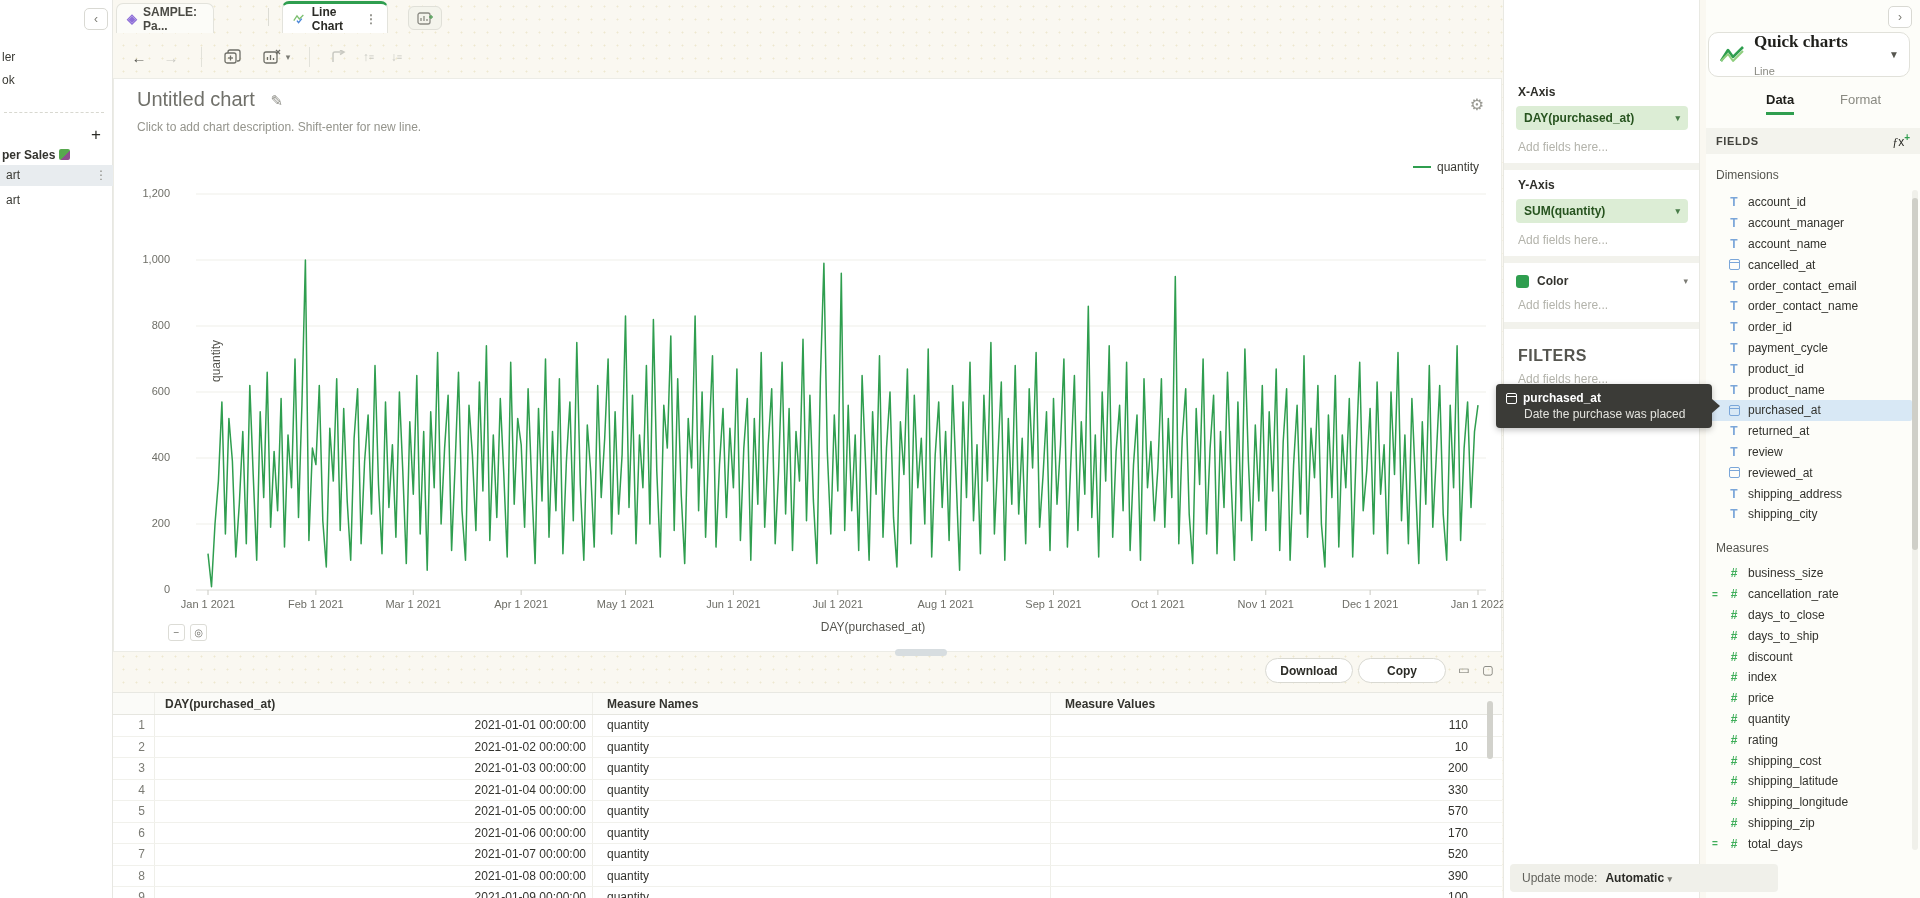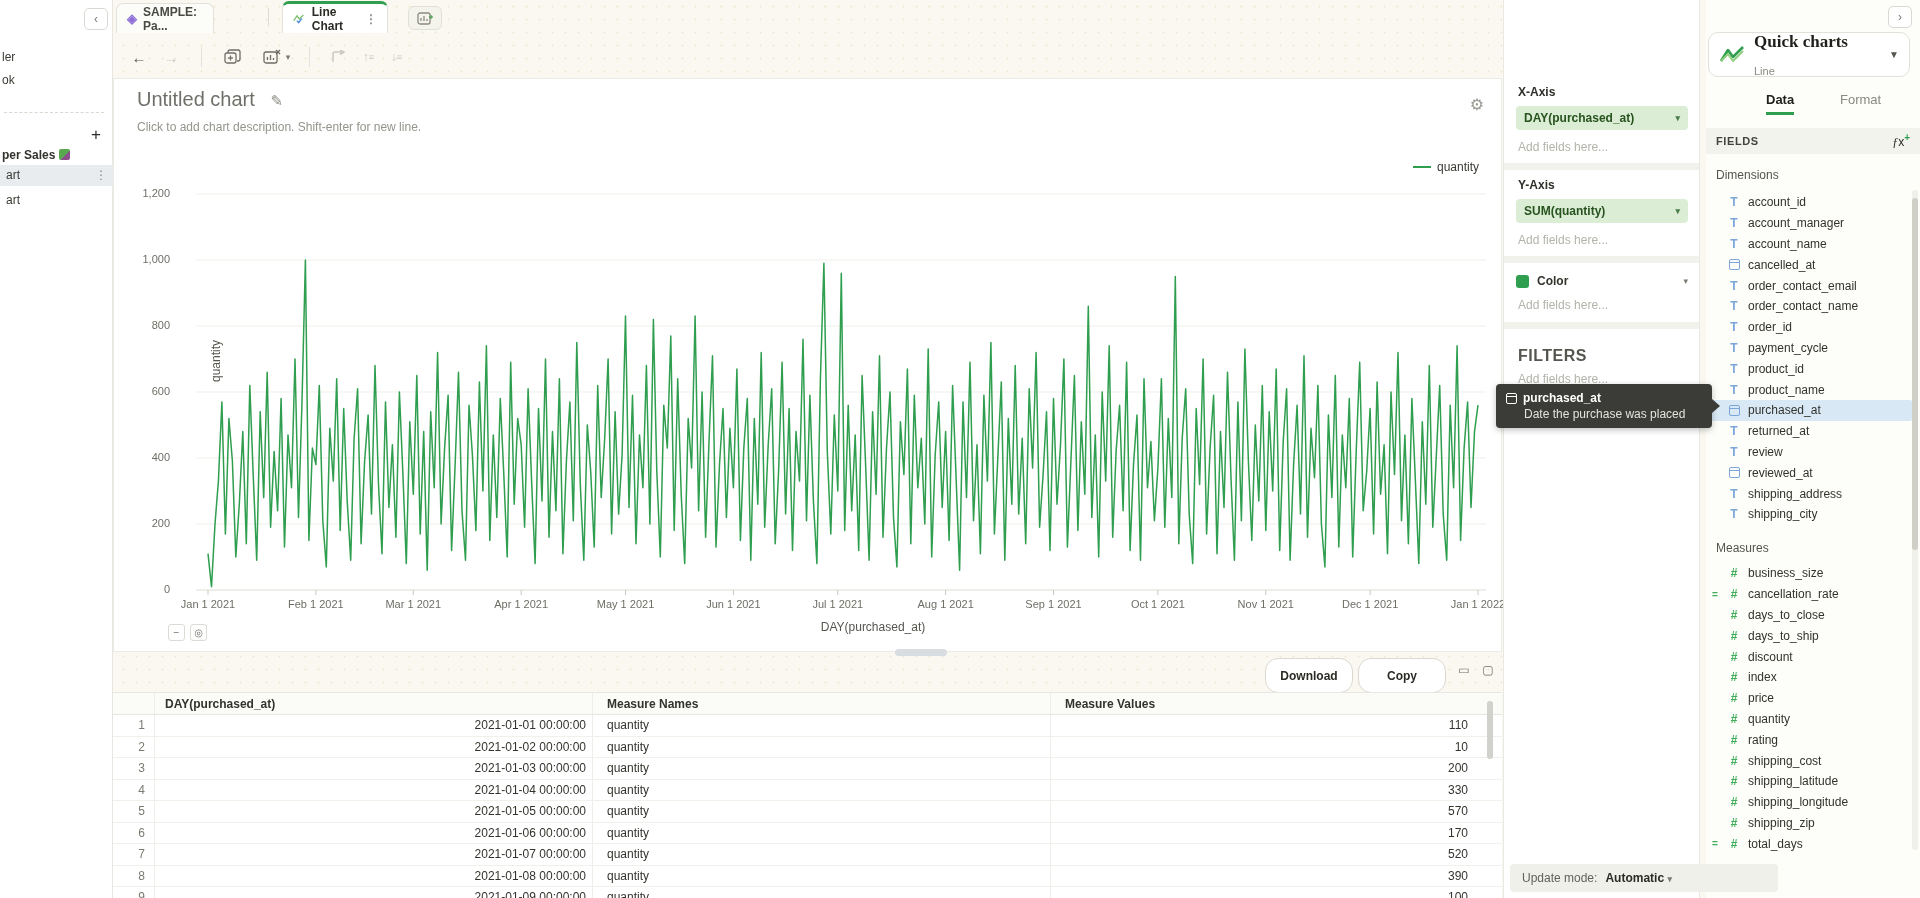--- a/index.html
+++ b/index.html
@@ -49,21 +49,21 @@
   .legend{position:absolute;left:1300px;top:160px;display:flex;align-items:center;gap:6px;color:#3a3a34}
   .legend .sw{width:18px;height:2px;background:#2f9e4f}
   .ylab{position:absolute;left:0;width:57px;text-align:right;font-size:11px;color:#6e6e67}
   .xlab{position:absolute;width:90px;text-align:center;font-size:11px;color:#6e6e67;top:598px}
   .axis-x-title{position:absolute;left:660px;top:620px;width:200px;text-align:center;font-size:12px;color:#55554f}
   .axis-y-title{position:absolute;left:96px;top:382px;font-size:12px;color:#55554f;transform:rotate(-90deg);transform-origin:left top}
   .zoombtn{position:absolute;top:624px;width:17px;height:17px;border:1px solid #dcdcd6;border-radius:3px;background:#fff;
         color:#6e6e67;font-size:10px;display:flex;align-items:center;justify-content:center;cursor:pointer}
   .handle{position:absolute;left:782px;top:649px;width:52px;height:7px;border-radius:4px;background:#d7dde0;cursor:row-resize}
   
-  .pillbtn{position:absolute;top:658px;width:88px;height:35px;border:1px solid #d9d9d2;border-radius:13px;background:#fff;
+  .pillbtn{position:absolute;top:658px;width:88px;height:25px;border:1px solid #d9d9d2;border-radius:13px;background:#fff;
         font-weight:bold;font-size:12px;color:#2b2b26;display:flex;align-items:center;justify-content:center;cursor:pointer}
   .viewic{position:absolute;top:662px;width:18px;height:16px;color:#6e6e67;font-size:12px;display:flex;align-items:center;justify-content:center;cursor:pointer}
   
   .tbl{position:absolute;left:0;top:692px;width:1389px;height:206px;background:#fff;border-top:1px solid #e8e8e2;overflow:hidden}
   .trow{display:flex;height:21.5px;line-height:21.5px;border-bottom:1px solid #f1f1ec;background:#fff}
   .trow.hdr{height:22px;line-height:22px;font-weight:bold;background:#fbfbf8;border-bottom:1px solid #e6e6e0}
   .c-num{width:42px;text-align:right;padding-right:9px;color:#7b7b74;border-right:1px solid #efefe9}
   .c-date{width:438px;text-align:right;padding-right:6px;border-right:1px solid #efefe9}
   .c-date.h{text-align:left;padding-left:10px}
   .c-name{width:458px;padding-left:14px;border-right:1px solid #efefe9}

